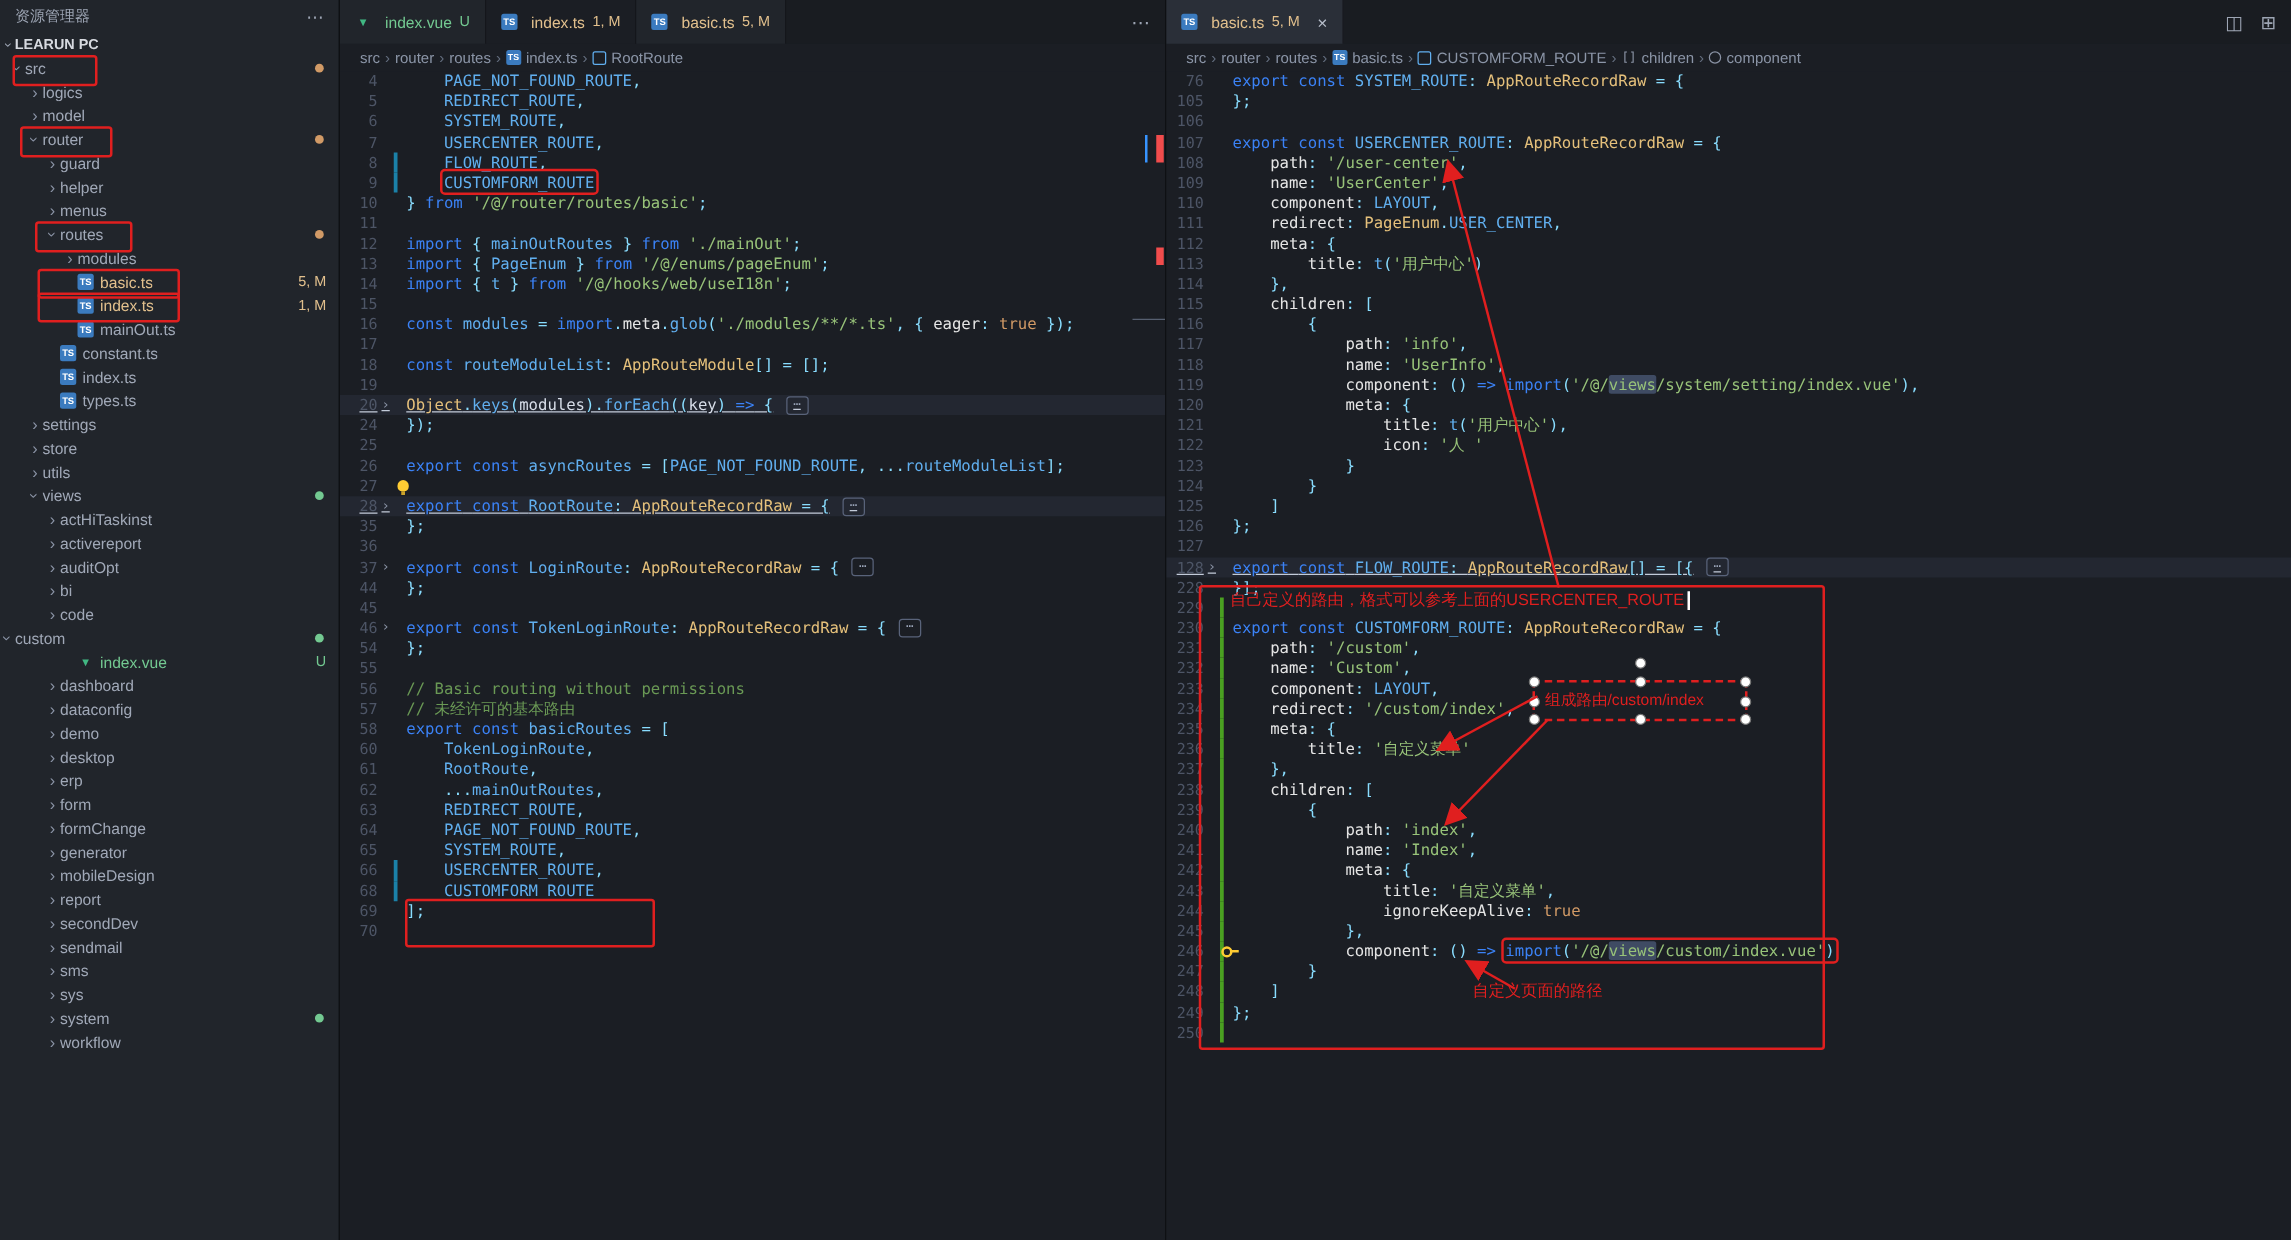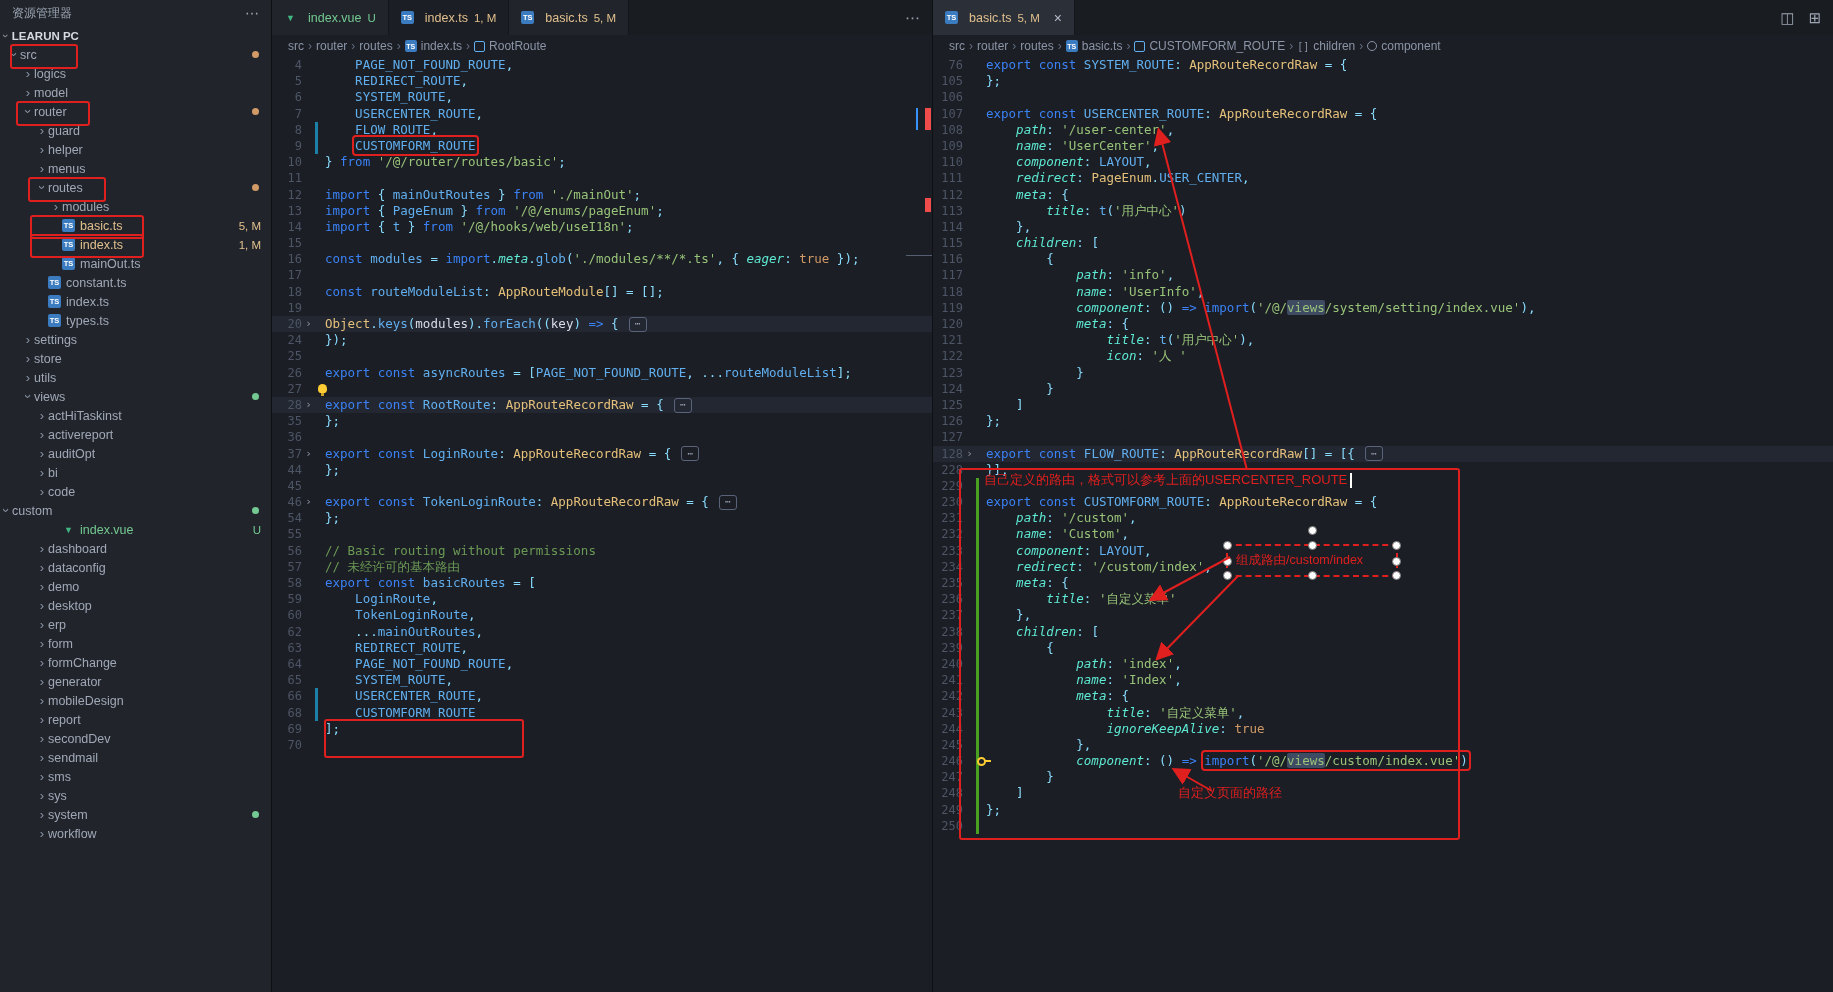--- a/index.html
+++ b/index.html
@@ -48,33 +48,33 @@
   .bc-item{display:inline-flex;align-items:center;cursor:pointer;}
   .bci{margin-right:4px;display:inline-flex;align-items:center;justify-content:center;}
   .bci-ts{width:12px;height:12px;background:#3b7bbf;color:#fff;font-size:7px;font-weight:bold;border-radius:2px;}
   .bci-sym{width:9px;height:9px;border:1px solid #61afef;border-radius:2px;}
   .bci-arr{color:#8a93a5;font-family:"DejaVu Sans Mono",monospace;font-size:10px;}
   .bci-prop{width:8px;height:8px;border:1px solid #8a93a5;border-radius:50%;}
 
   
   .code{font-family:"DejaVu Sans Mono",monospace;font-size:12.5px;line-height:16.2px;color:#c3cbd9;}
   .crow{height:16.2px;display:flex;align-items:center;position:relative;white-space:pre;}
-  .crow.hl{background:rgba(110,130,170,0.10);}
+  .crow.hl{background:rgba(110,130,170,0.10);text-decoration:underline;}
   .ln{width:30px;text-align:right;color:#4d5566;flex:none;font-size:12px;}
   .fold{width:13px;text-align:center;color:#8a93a5;flex:none;font-size:11px;}
   .git{width:3px;align-self:stretch;flex:none;margin-right:4px;}
   .g-mod{background:#1b81a8;}
   .g-add{background:#4aa021;}
   .txt{padding-left:3px;}
   .tk-k{color:#3b82f6;}
   .tk-i{color:#61afef;}
   .tk-t{color:#e5c07b;}
   .tk-s{color:#98c379;}
   .tk-h{color:#98c379;background:#3f4b63;border-radius:2px;}
-  .tk-p{color:#5eead4;font-style:italic;}
+  .tk-p{color:#e5e5e5;}
   .tk-u{color:#89ddff;}
   .tk-w{color:#d8dee9;}
   .tk-c{color:#6a9955;}
   .tk-n{color:#d19a66;}
   .inline-box{outline:2px solid #e01f1f;outline-offset:1px;border-radius:1px;}
   .foldbadge{margin-left:10px;border:1px solid #59637a;border-radius:3px;color:#9aa4b8;font-size:10px;
     padding:0 5px;height:13px;display:inline-flex;align-items:center;cursor:pointer;}
   .bulb{position:absolute;left:46px;top:3px;width:9px;height:9px;background:#ffcc33;border-radius:50% 50% 40% 40%;}
   .bulb::after{content:"";position:absolute;left:3px;top:9px;width:3px;height:3px;background:#caa22a;}
   .keyic{position:absolute;left:44px;top:2px;width:14px;height:12px;}
@@ -386,22 +386,22 @@
         <div class="crow"><span class="ln">36</span><span class="fold"></span><span class="git"></span><span class="txt"></span></div>
         <div class="crow"><span class="ln">37</span><span class="fold">›</span><span class="git"></span><span class="txt"><span class="tk-k">export</span><span class="tk-w"> </span><span class="tk-k">const</span><span class="tk-w"> </span><span class="tk-i">LoginRoute</span><span class="tk-u">: </span><span class="tk-t">AppRouteRecordRaw</span><span class="tk-u"> = {</span></span><span class="foldbadge">⋯</span></div>
         <div class="crow"><span class="ln">44</span><span class="fold"></span><span class="git"></span><span class="txt"><span class="tk-u">};</span></span></div>
         <div class="crow"><span class="ln">45</span><span class="fold"></span><span class="git"></span><span class="txt"></span></div>
         <div class="crow"><span class="ln">46</span><span class="fold">›</span><span class="git"></span><span class="txt"><span class="tk-k">export</span><span class="tk-w"> </span><span class="tk-k">const</span><span class="tk-w"> </span><span class="tk-i">TokenLoginRoute</span><span class="tk-u">: </span><span class="tk-t">AppRouteRecordRaw</span><span class="tk-u"> = {</span></span><span class="foldbadge">⋯</span></div>
         <div class="crow"><span class="ln">54</span><span class="fold"></span><span class="git"></span><span class="txt"><span class="tk-u">};</span></span></div>
         <div class="crow"><span class="ln">55</span><span class="fold"></span><span class="git"></span><span class="txt"></span></div>
         <div class="crow"><span class="ln">56</span><span class="fold"></span><span class="git"></span><span class="txt"><span class="tk-c">// Basic routing without permissions</span></span></div>
         <div class="crow"><span class="ln">57</span><span class="fold"></span><span class="git"></span><span class="txt"><span class="tk-c">// 未经许可的基本路由</span></span></div>
         <div class="crow"><span class="ln">58</span><span class="fold"></span><span class="git"></span><span class="txt"><span class="tk-k">export</span><span class="tk-w"> </span><span class="tk-k">const</span><span class="tk-w"> </span><span class="tk-i">basicRoutes</span><span class="tk-u"> = [</span></span></div>
-        <div class="crow"><span class="ln">59</span><span class="fold"></span><span class="git"></span><span class="txt"><span class="tk-w">    </span><span class="tk-i">LoginRoute</span><span class="tk-u">,</span></span></div>
         <div class="crow"><span class="ln">60</span><span class="fold"></span><span class="git"></span><span class="txt"><span class="tk-w">    </span><span class="tk-i">TokenLoginRoute</span><span class="tk-u">,</span></span></div>
+        <div class="crow"><span class="ln">61</span><span class="fold"></span><span class="git"></span><span class="txt"><span class="tk-w">    </span><span class="tk-i">RootRoute</span><span class="tk-u">,</span></span></div>
         <div class="crow"><span class="ln">62</span><span class="fold"></span><span class="git"></span><span class="txt"><span class="tk-w">    </span><span class="tk-u">...</span><span class="tk-i">mainOutRoutes</span><span class="tk-u">,</span></span></div>
         <div class="crow"><span class="ln">63</span><span class="fold"></span><span class="git"></span><span class="txt"><span class="tk-w">    </span><span class="tk-i">REDIRECT_ROUTE</span><span class="tk-u">,</span></span></div>
         <div class="crow"><span class="ln">64</span><span class="fold"></span><span class="git"></span><span class="txt"><span class="tk-w">    </span><span class="tk-i">PAGE_NOT_FOUND_ROUTE</span><span class="tk-u">,</span></span></div>
         <div class="crow"><span class="ln">65</span><span class="fold"></span><span class="git"></span><span class="txt"><span class="tk-w">    </span><span class="tk-i">SYSTEM_ROUTE</span><span class="tk-u">,</span></span></div>
         <div class="crow"><span class="ln">66</span><span class="fold"></span><span class="git g-mod"></span><span class="txt"><span class="tk-w">    </span><span class="tk-i">USERCENTER_ROUTE</span><span class="tk-u">,</span></span></div>
         <div class="crow"><span class="ln">68</span><span class="fold"></span><span class="git g-mod"></span><span class="txt"><span class="tk-w">    </span><span class="tk-i">CUSTOMFORM_ROUTE</span></span></div>
         <div class="crow"><span class="ln">69</span><span class="fold"></span><span class="git"></span><span class="txt"><span class="tk-u">];</span></span></div>
         <div class="crow"><span class="ln">70</span><span class="fold"></span><span class="git"></span><span class="txt"></span></div>
       </div>
     <div class="minimap">

